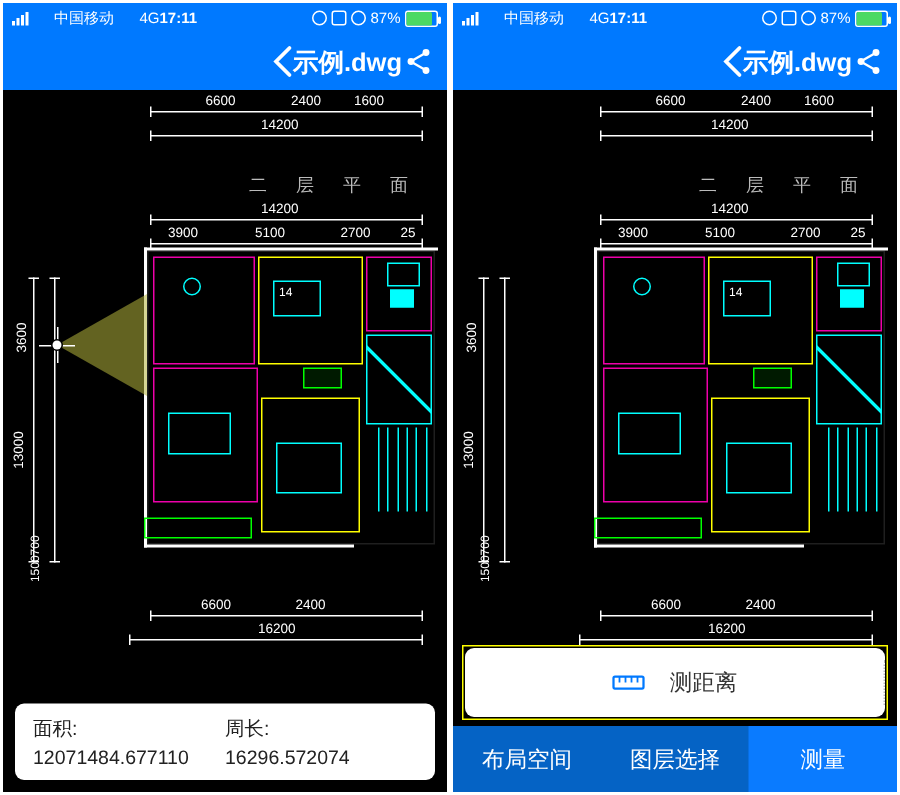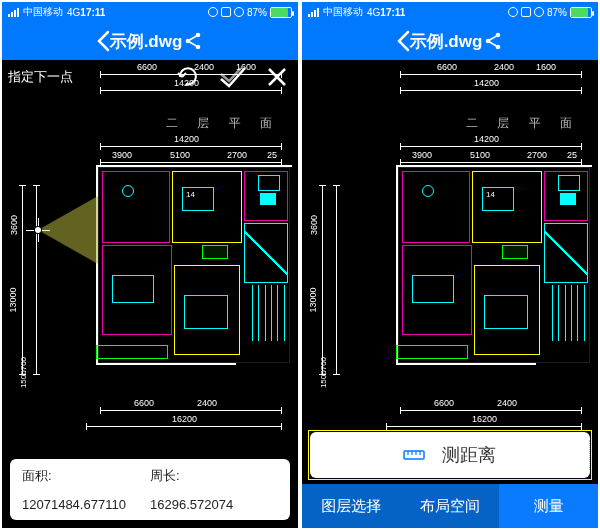--- a/index.html
+++ b/index.html
@@ -5,36 +5,36 @@
   * { margin: 0; padding: 0; box-sizing: border-box; }
   body { font-family: -apple-system, "Helvetica Neue", Arial, sans-serif; background: #fff; }
 
   .page { display: flex; width: 600px; height: 530px; }
   .phone { position: relative; width: 300px; height: 530px; overflow: hidden; border: 2px solid #fff; }
 
   
   .status-bar { position: absolute; top: 0; left: 0; right: 0; height: 20px;
     background: #0079ff; color: #fff; display: flex; align-items: center;
     font-size: 10px; padding: 0 6px; z-index: 50; }
-  .status-left { display: flex; align-items: center; gap: 4px; }
+  .status-left { display: flex; align-items: center; gap: 17px; }
   .status-center { flex: 1; text-align: left; font-weight: 600; }
   .status-right { display: flex; gap: 3px; }
   .sigbars { display: inline-flex; align-items: flex-end; gap: 1px; }
   .sigbars i { display: block; width: 2px; background: #fff; }
   .sigbars i:nth-child(1){height:3px} .sigbars i:nth-child(2){height:5px}
   .sigbars i:nth-child(3){height:7px} .sigbars i:nth-child(4){height:9px}
   .battery { width: 22px; height: 11px; border: 1px solid #fff; border-radius: 2px; position: relative; }
   .battery::after { content:""; position:absolute; right:-3px; top:3px; width:2px; height:5px; background:#fff; border-radius:1px; }
   .battery i { display:block; height:100%; width:87%; background:#4cd964; border-radius:1px; }
   .alarm-icon,.loc-icon,.rot-icon { width:10px;height:10px; display:inline-block; border:1px solid #fff; border-radius:50%; position:relative; }
   .rot-icon { border-radius:2px; }
 
   
   .nav-bar { position:absolute; top:20px; left:0; right:0; height:38px; background:#0079ff;
-    color:#fff; display:flex; align-items:center; justify-content:center; padding:0 8px; z-index:50; }
+    color:#fff; display:flex; align-items:center; justify-content:flex-end; padding:0 8px; z-index:50; }
   .nav-title { font-size:17px; font-weight:600; }
   .nav-back svg, .nav-share svg { display:block; }
 
   
   .canvas { position:absolute; top:58px; bottom:0; left:0; right:0; background:#000; overflow:hidden; }
   .dim-label { position:absolute; color:#fff; font-size:9px; font-family:Arial, sans-serif; white-space:nowrap; }
   .dim-line-h { position:absolute; height:1px; background:#fff; }
   .dim-line-h::before,.dim-line-h::after{content:"";position:absolute;top:-3px;width:1px;height:7px;background:#fff;}
   .dim-line-h::before{left:0}.dim-line-h::after{right:0}
   .dim-line-v { position:absolute; width:1px; background:#fff; }
@@ -70,26 +70,26 @@
   .toolrow .prompt { flex:0 0 auto; }
   .toolrow .spacer { flex:1; }
   .toolrow .tbtn { width:30px; height:30px; display:flex; align-items:center; justify-content:center; margin-left:14px; }
   .toolrow svg { display:block; }
 
   
   .readout { position:absolute; left:8px; right:8px; bottom:8px; background:#fff;
     border-radius:6px; padding:8px 12px; display:flex; font-size:13px; color:#222; z-index:40; }
   .readout .col { flex:1; }
   .readout .lab { font-size:13px; }
-  .readout .val { font-size:13px; margin-top:12px; }
+  .readout .val { font-size:13px; margin-top:2px; }
 
   .measure-pop { position:absolute; left:8px; right:8px; bottom:50px; background:#fff;
     border-radius:6px; height:46px; display:flex; z-index:40; }
   .measure-pop .opt { flex:1; display:flex; align-items:center; justify-content:center;
-    color:#333; font-size:18px; gap:17px; }
+    color:#333; font-size:15px; gap:17px; }
   .measure-pop .sep { width:0; border-left:1px dotted #bbb; margin:8px 0; }
   .highlight-box { position:absolute; left:6px; right:6px; bottom:48px; height:50px;
     border:1px solid #ff0; z-index:39; }
 
   .bottom-tabs { position:absolute; left:0; right:0; bottom:0; height:44px;
     background:#0563c5; display:flex; z-index:40; }
   .bottom-tabs .tab { flex:1; display:flex; align-items:center; justify-content:center;
     color:#fff; font-size:15px; }
   .bottom-tabs .tab.active { background:#0a7bff; }
 
@@ -138,41 +138,20 @@
             <circle cx="6" cy="11" r="2.3" fill="#fff"></circle>
             <circle cx="16" cy="5" r="2.3" fill="#fff"></circle>
             <circle cx="16" cy="17" r="2.3" fill="#fff"></circle>
             <path d="M7.5 10 L14.5 6 M7.5 12 L14.5 16" stroke="#fff" stroke-width="1.6"></path>
           </svg>
       </span>
     </div>
 
     <div class="canvas">
 
-      <div class="toolrow">
-        <span class="prompt">指定下一点</span>
-        <span class="spacer"></span>
-        <span class="tbtn">
-          <svg width="26" height="20" viewBox="0 0 26 20">
-              <path d="M4 10 A8 8 0 1 1 10 17" stroke="#fff" stroke-width="2" fill="none"></path>
-              <path d="M4 10 L0 6 M4 10 L8 6" stroke="#fff" stroke-width="2" fill="none" transform="translate(2,0)"></path>
-            </svg>
-        </span>
-        <span class="tbtn">
-          <svg width="28" height="22" viewBox="0 0 28 22">
-              <path d="M2 13 L10 20 L26 2" stroke="#fff" stroke-width="2.5" fill="none"></path>
-              <path d="M2 8 L10 15 L22 2" stroke="#fff" stroke-width="2.5" fill="none" opacity=".6"></path>
-            </svg>
-        </span>
-        <span class="tbtn">
-          <svg width="22" height="22" viewBox="0 0 22 22">
-              <path d="M3 3 L19 19 M19 3 L3 19" stroke="#fff" stroke-width="2.5"></path>
-            </svg>
-        </span>
-      </div>
 
       <span class="dim-label" style="left:135px; top:2px;">6600</span>
       <span class="dim-label" style="left:192px; top:2px;">2400</span>
       <span class="dim-label" style="left:234px; top:2px;">1600</span>
       <div class="dim-line-h" style="left:98px; top:14px; width:182px;"></div>
       <span class="dim-label" style="left:172px; top:18px;">14200</span>
       <div class="dim-line-h" style="left:98px; top:30px; width:182px;"></div>
 
       <span class="floorlabel" style="right:18px; top:55px;">二 层 平 面</span>
 
@@ -363,24 +342,24 @@
               <rect x="1" y="5" width="20" height="8" rx="1" fill="none" stroke="#0079ff" stroke-width="1.5"></rect>
               <path d="M5 5v4 M9 5v4 M13 5v4 M17 5v4" stroke="#0079ff" stroke-width="1.2"></path>
             </svg>
           <span>测距离</span>
         </div>
         <div class="sep"></div>
       </div>
 
       <div class="bottom-tabs">
         <div class="tab">
+            <span>布局空间</span>
+          </div>
+        <div class="tab">
             <span>图层选择</span>
-          </div>
-        <div class="tab">
-            <span>布局空间</span>
           </div>
         <div class="tab active">
             <span>测量</span>
           </div>
       </div>
 
     </div>
   </div>
 
 </div>

